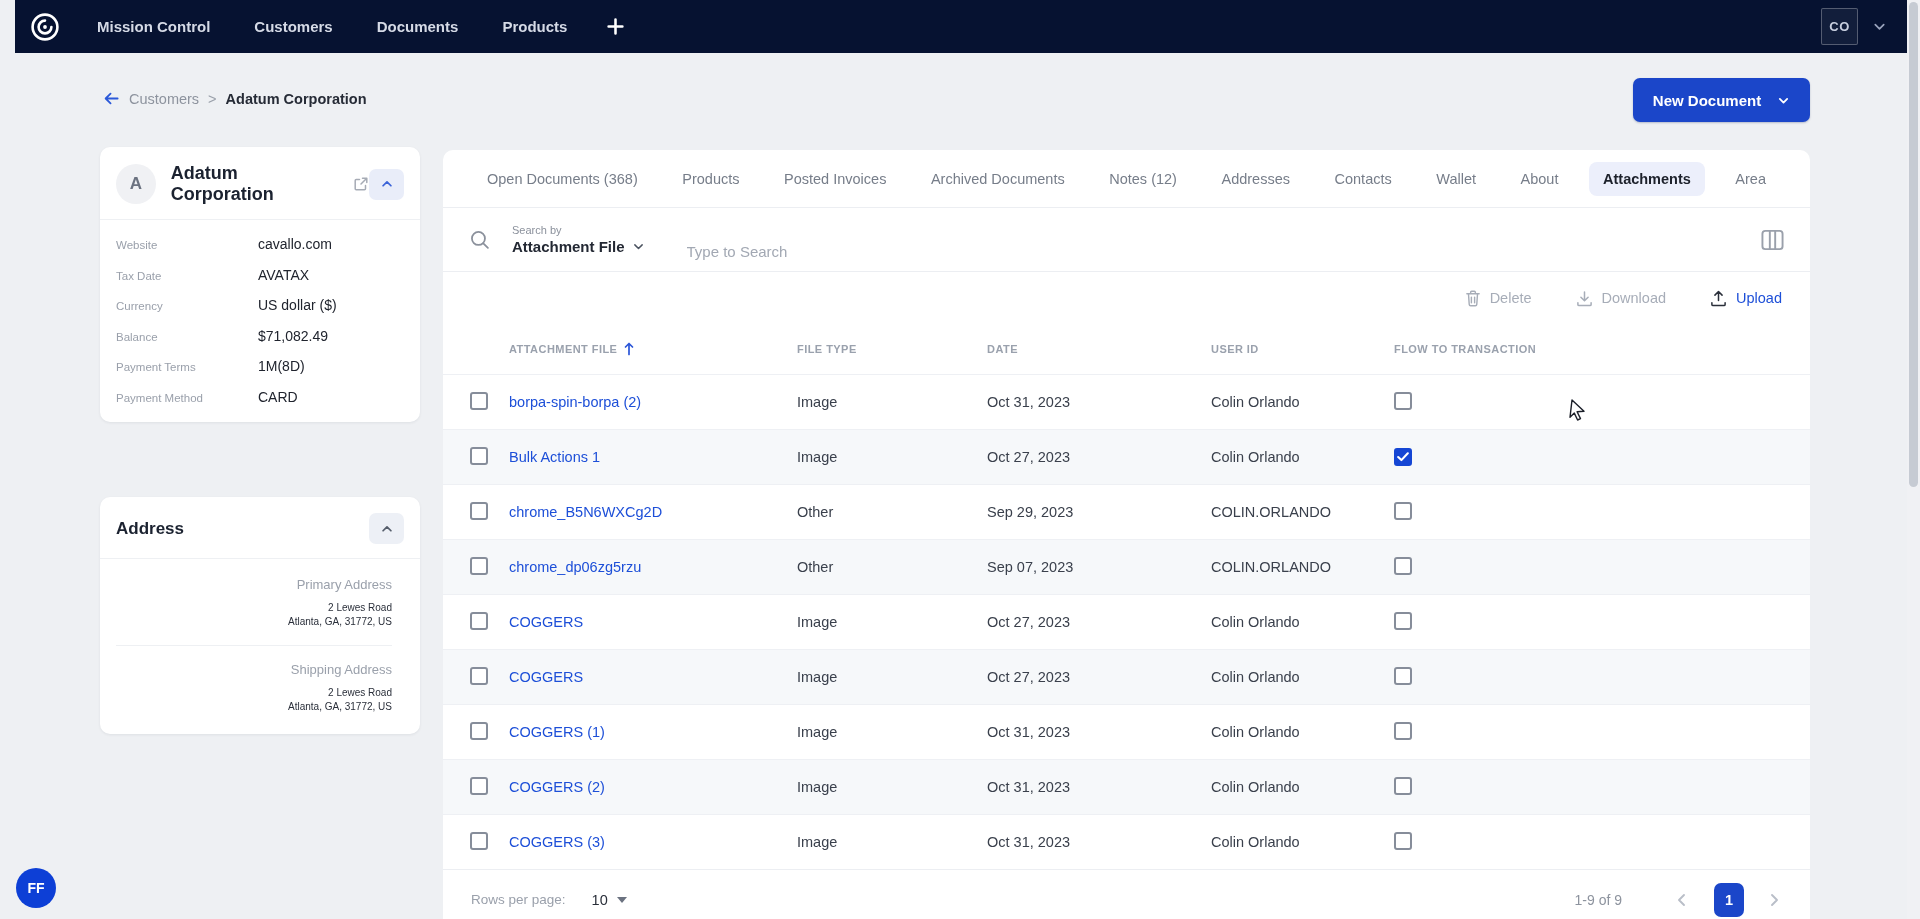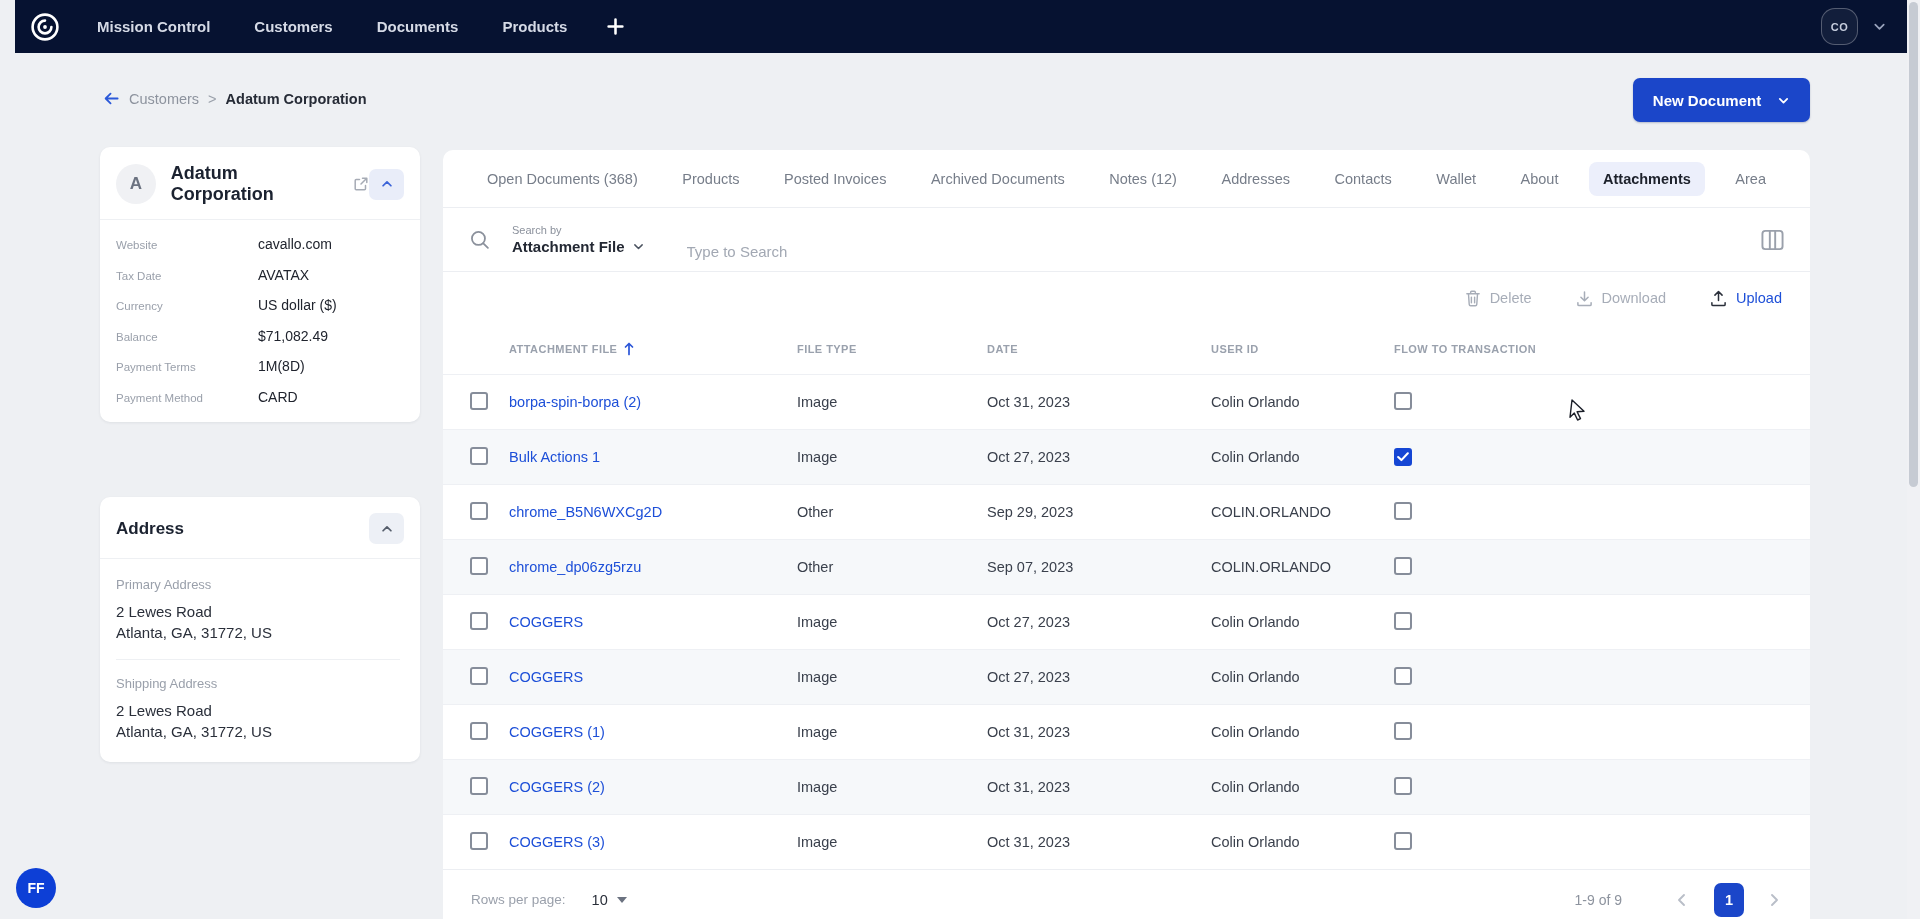--- a/index.html
+++ b/index.html
@@ -6,21 +6,21 @@
   html,body { width:1920px; height:919px; overflow:hidden; }
   body { font-family:"Liberation Sans", sans-serif; background:#eef0f3; position:relative; color:#20242e; }
 
   
   .topnav { position:absolute; top:0; left:15px; width:1920px; height:53px; background:#061231; display:flex; align-items:center; z-index:5; }
   .logo { margin-left:14px; width:32px; height:32px; display:flex; align-items:center; justify-content:center; }
   .nav-items { display:flex; align-items:center; gap:44px; margin-left:36px; }
   .nav-item { color:#d5dae6; font-size:15px; font-weight:600; cursor:pointer; white-space:nowrap; }
   .nav-plus { margin-left:40px; color:#ffffff; display:flex; align-items:center; }
   .nav-right { margin-left:auto; margin-right:48px; display:flex; align-items:center; gap:14px; }
-  .user-chip { width:37px; height:37px; border-radius:14px; border:1px solid rgba(255,255,255,.28); background:rgba(255,255,255,.05); color:#c7cede; font-size:11px; font-weight:600; letter-spacing:.5px; display:flex; align-items:center; justify-content:center; }
+  .user-chip { width:37px; height:37px; border-radius:2px; border:1px solid rgba(255,255,255,.28); background:rgba(255,255,255,.05); color:#c7cede; font-size:13px; font-weight:600; letter-spacing:.5px; display:flex; align-items:center; justify-content:center; }
 
   
   .scroll-track { position:absolute; right:0; top:0; width:13px; height:919px; background:#f0f1f4; z-index:9; }
   .scroll-thumb { position:absolute; right:2px; top:2px; width:9px; height:485px; border-radius:5px; background:#c6cbd3; }
 
   
   .breadcrumb { position:absolute; top:90px; left:103px; display:flex; align-items:center; gap:9px; font-size:14.5px; }
   .bc-parent { color:#8d939e; cursor:pointer; }
   .bc-sep { color:#9aa0aa; }
   .bc-current { color:#262b36; font-weight:700; }
@@ -37,23 +37,23 @@
   .ext-ic { margin-left:9px; display:flex; }
   .collapse-btn { margin-left:auto; width:35px; height:31px; border-radius:7px; background:#e9edf9; display:flex; align-items:center; justify-content:center; cursor:pointer; }
   .collapse-btn.gray { background:#edf0f6; }
   .card-div { border-top:1px solid #eef0f3; }
   .fields { padding:16px 16px 14px 16px; }
   .field-row { display:flex; margin-bottom:13px; align-items:flex-start; }
   .field-row:last-child { margin-bottom:2px; }
   .field-label { width:142px; flex:none; font-size:11.5px; color:#9aa0ab; line-height:1.35; padding-top:2px; }
   .field-value { font-size:14px; color:#20242e; }
   .addr-title { font-size:17px; font-weight:700; color:#1b2230; }
-  .addr-body { padding:18px 20px 20px 16px; }
+  .addr-body { padding:18px 28px 20px 16px;text-align:right; }
   .addr-label { font-size:13px; color:#9aa0ab; margin-bottom:9px; }
-  .addr-line { font-size:15px; color:#2a2f3a; line-height:1.4; }
+  .addr-line { font-size:10px; color:#2a2f3a; line-height:1.4; }
   .addr-sep { border-top:1px solid #eef0f3; margin:16px 0; }
 
   
   .panel { position:absolute; left:443px; top:150px; width:1367px; height:769px; background:#fff; border-radius:10px 10px 0 0; overflow:hidden; }
   .tabs { height:58px; display:flex; align-items:center; justify-content:space-between; padding:0 30px; border-bottom:1px solid #eceef2; }
   .tab { font-size:14.5px; color:#767d89; cursor:pointer; white-space:nowrap; padding:9px 14px; border-radius:8px; }
   .tab.active { color:#1d212b; font-weight:700; background:#eceffb; }
 
   .search-row { height:64px; display:flex; align-items:center; padding:0 26px; border-bottom:1px solid #eceef2; }
   .search-by { margin-left:22px; }

